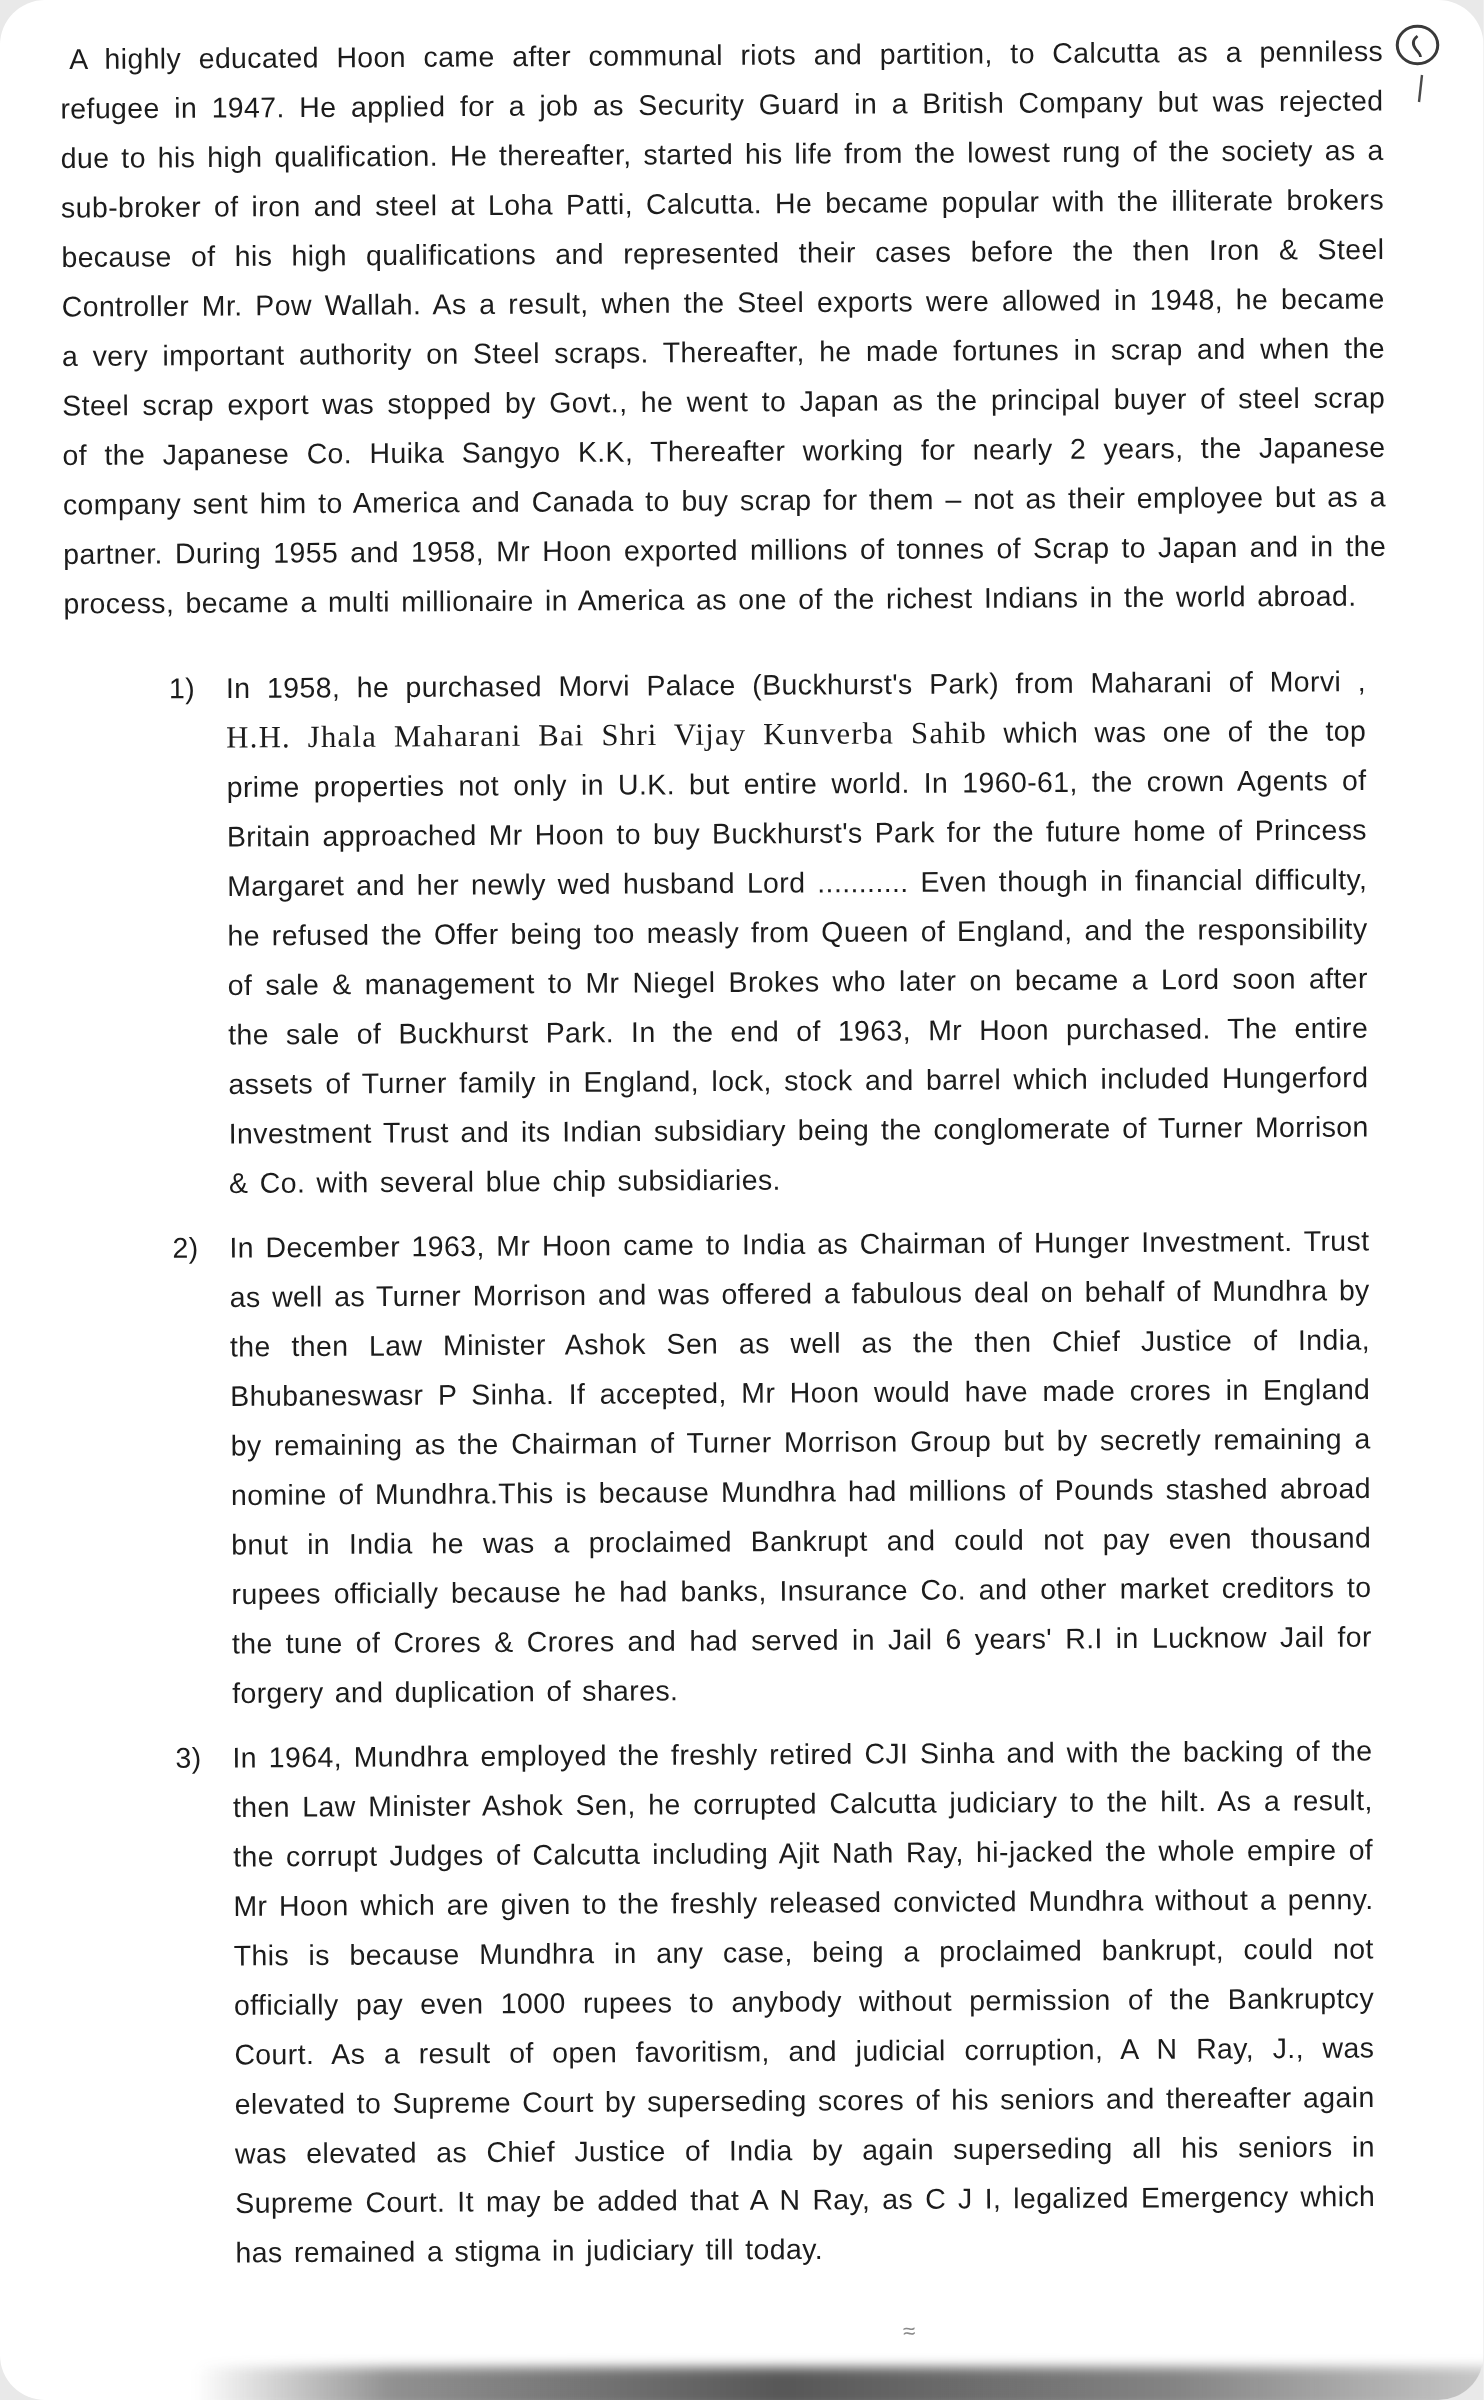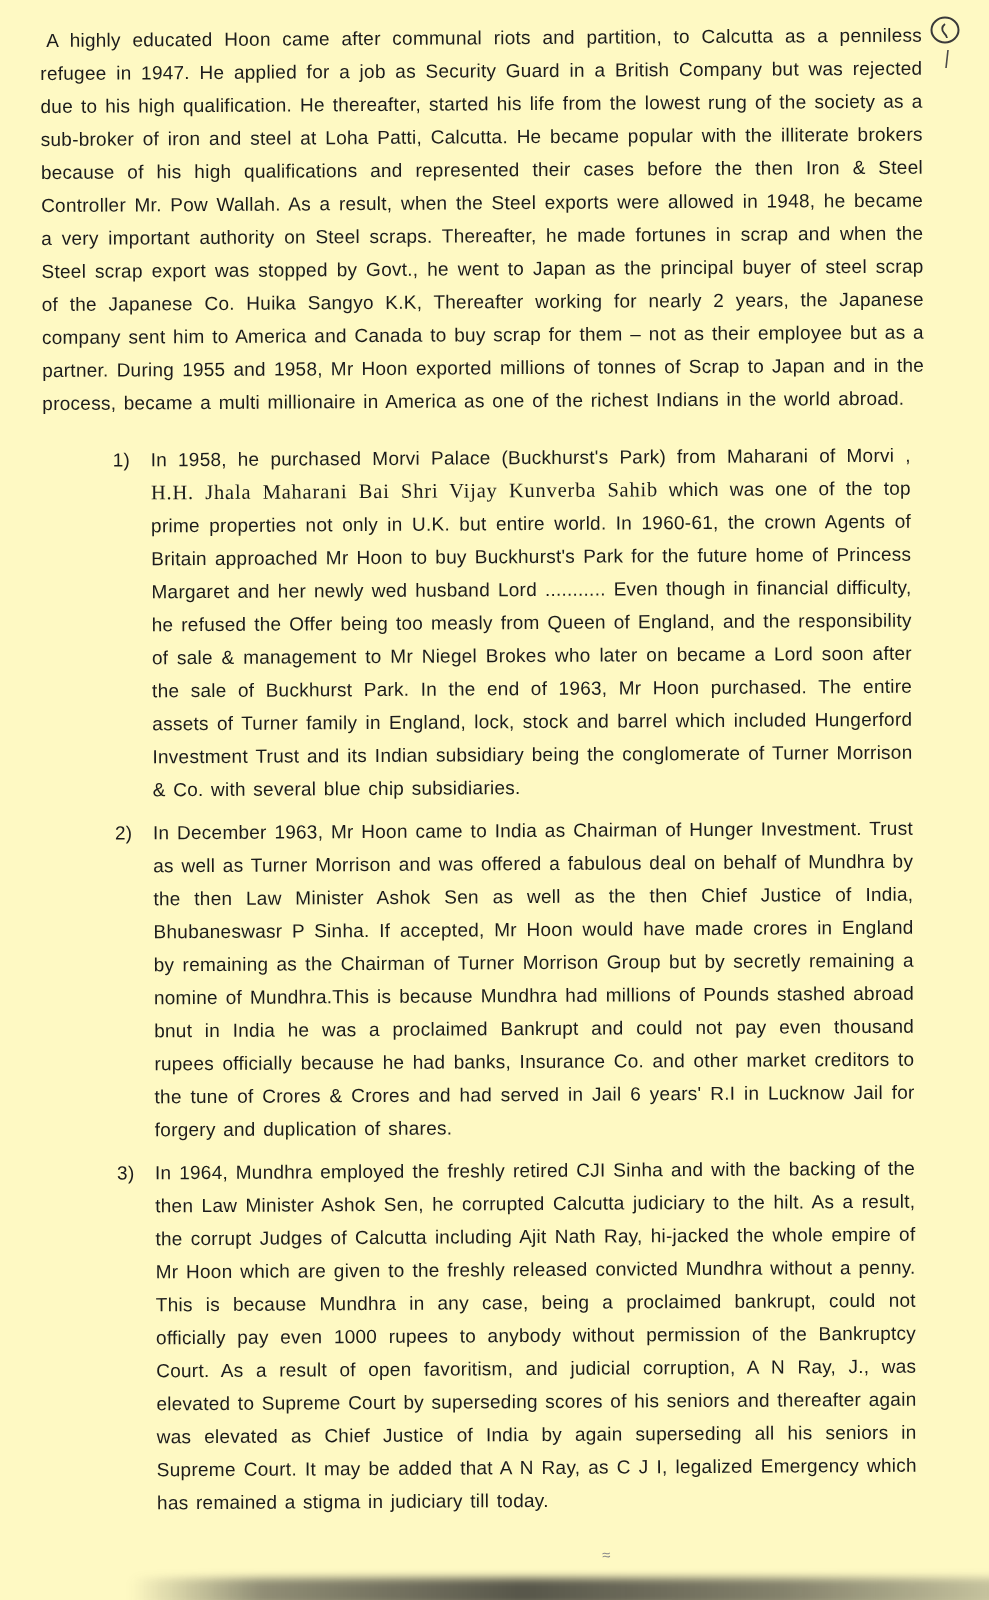--- a/index.html
+++ b/index.html
@@ -5,24 +5,25 @@
   html, body {
     margin: 0;
     padding: 0;
     background: #e9e9e9;
   }
   .page {
     position: relative;
     width: 989px;
     height: 1600px;
     margin: 0 auto;
-    background: #fef9c3;
+    background: #ffffff;
     overflow: hidden;
     font-family: "Liberation Sans", sans-serif;
     color: #1c1c1c;
+    border-radius: 30px;
   }
   .content {
     position: absolute;
     left: 40px;
     top: 24px;
     width: 882px;
     transform: rotate(-0.35deg);
     transform-origin: left top;
   }
   .intro {

